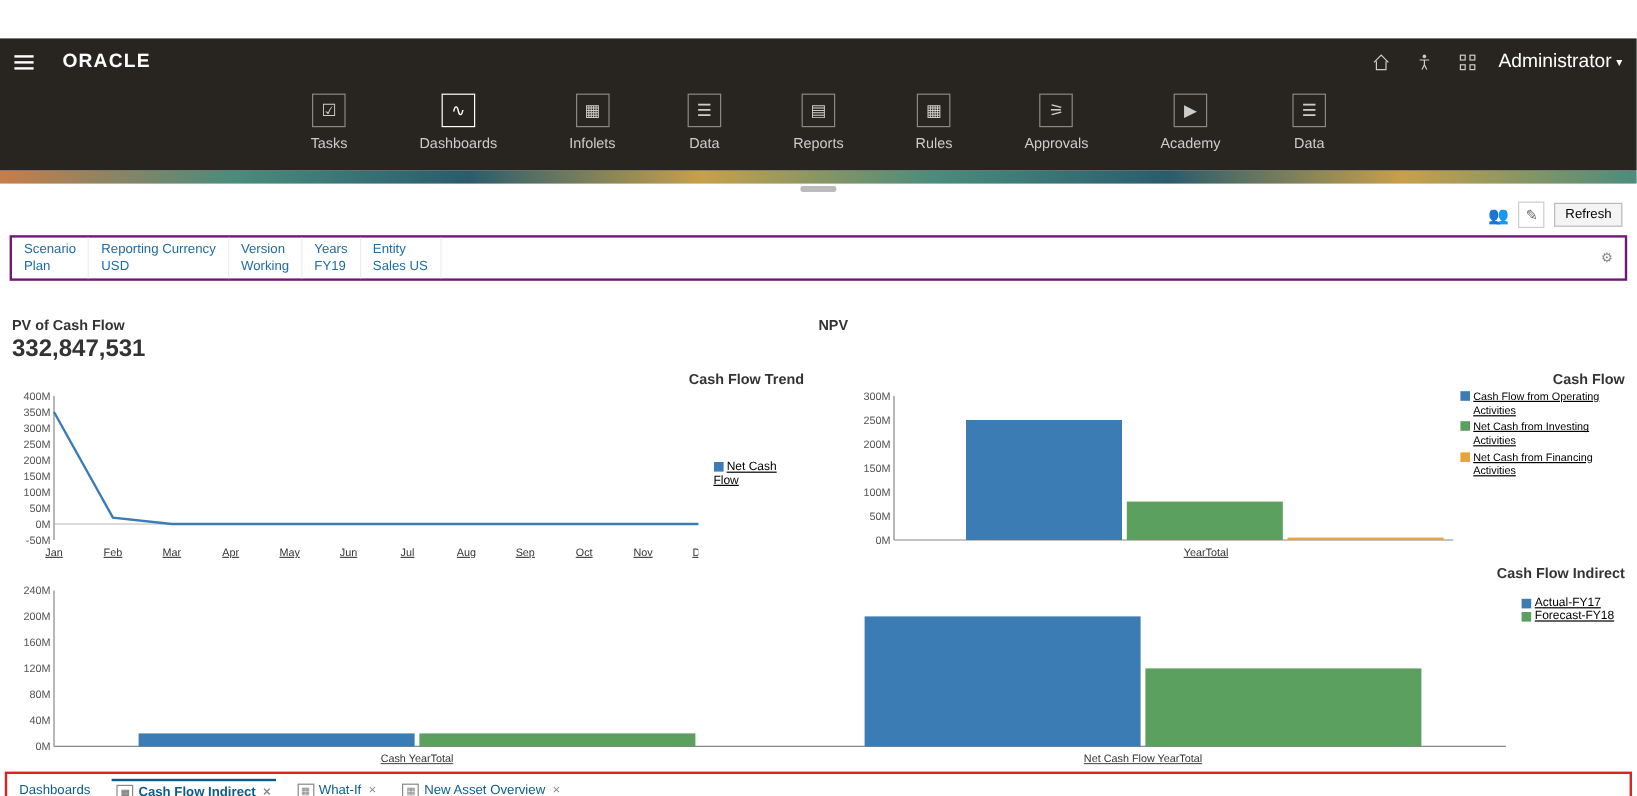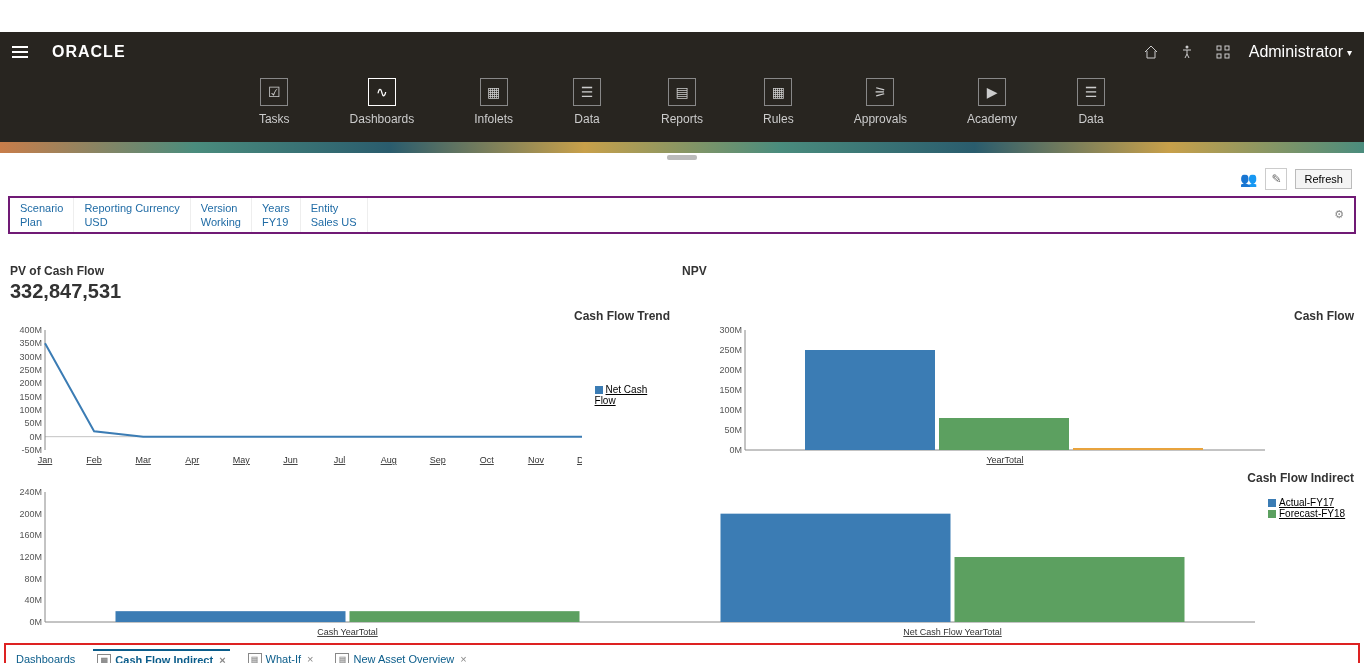--- a/index.html
+++ b/index.html
@@ -227,20 +227,34 @@
           <text x="32" y="48" text-anchor="end">200M</text>
           <text x="32" y="28" text-anchor="end">250M</text>
           <text x="32" y="8" text-anchor="end">300M</text>
           <line x1="35" y1="5" x2="35" y2="125" class="axis"></line>
           <line x1="35" y1="125" x2="555" y2="125" class="axis"></line>
           <rect x="95" y="25" width="130" height="100" fill="#3b7cb4"></rect>
           <rect x="229" y="93" width="130" height="32" fill="#5ca060"></rect>
           <rect x="363" y="123" width="130" height="2" fill="#e8a33d"></rect>
           <text x="295" y="138" text-anchor="middle" class="xlabel">YearTotal</text>
         </svg>
+      <div class="cf-legend">
+        <div class="row">
+            <div class="sq" style="background:#3b7cb4"></div>
+            <a>Cash Flow from Operating Activities</a>
+          </div>
+        <div class="row">
+            <div class="sq" style="background:#5ca060"></div>
+            <a>Net Cash from Investing Activities</a>
+          </div>
+        <div class="row">
+            <div class="sq" style="background:#e8a33d"></div>
+            <a>Net Cash from Financing Activities</a>
+          </div>
+      </div>
     </div>
   </div>
 </div>
 
 <div class="row2">
   <div class="panel">
     <div class="panel-title">Cash Flow Indirect</div>
     <div class="forecast-wrap">
       <svg id="fc-svg" width="1250" height="150">
           <text x="32" y="138" text-anchor="end">0M</text>

